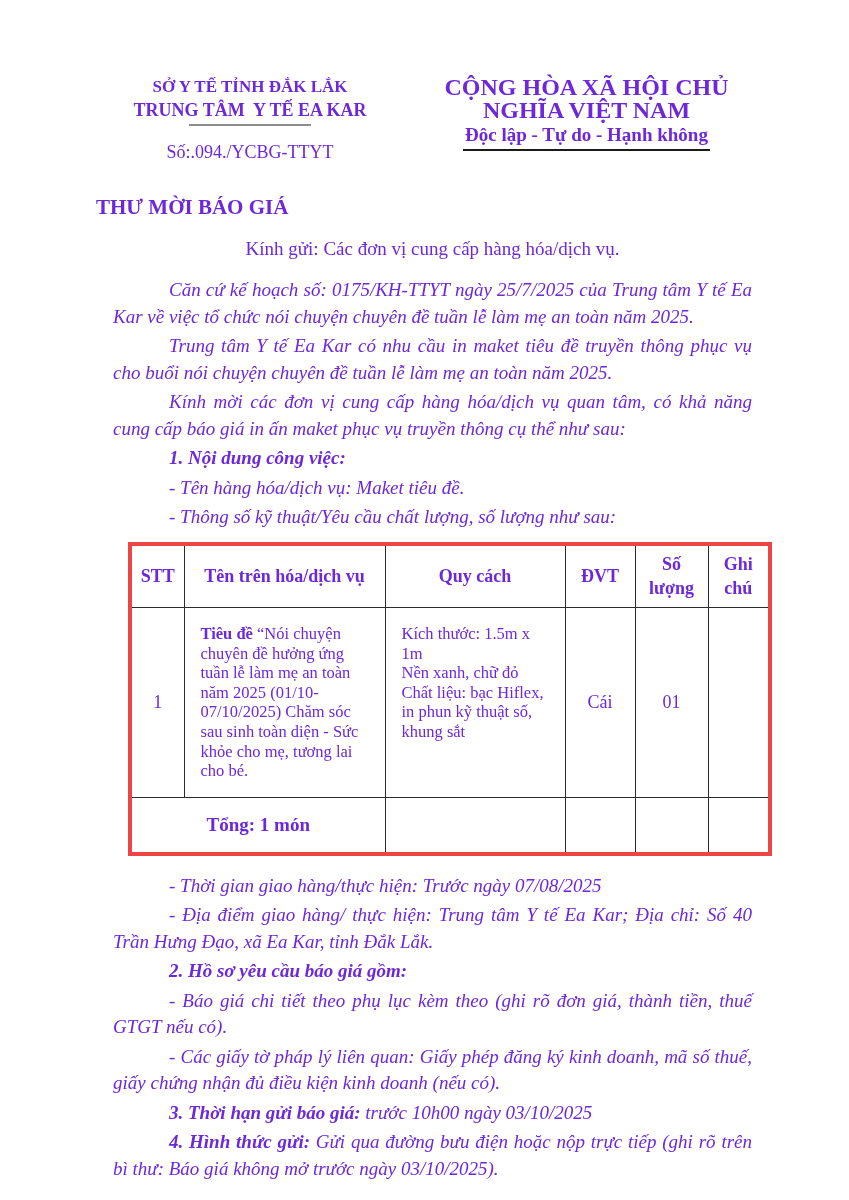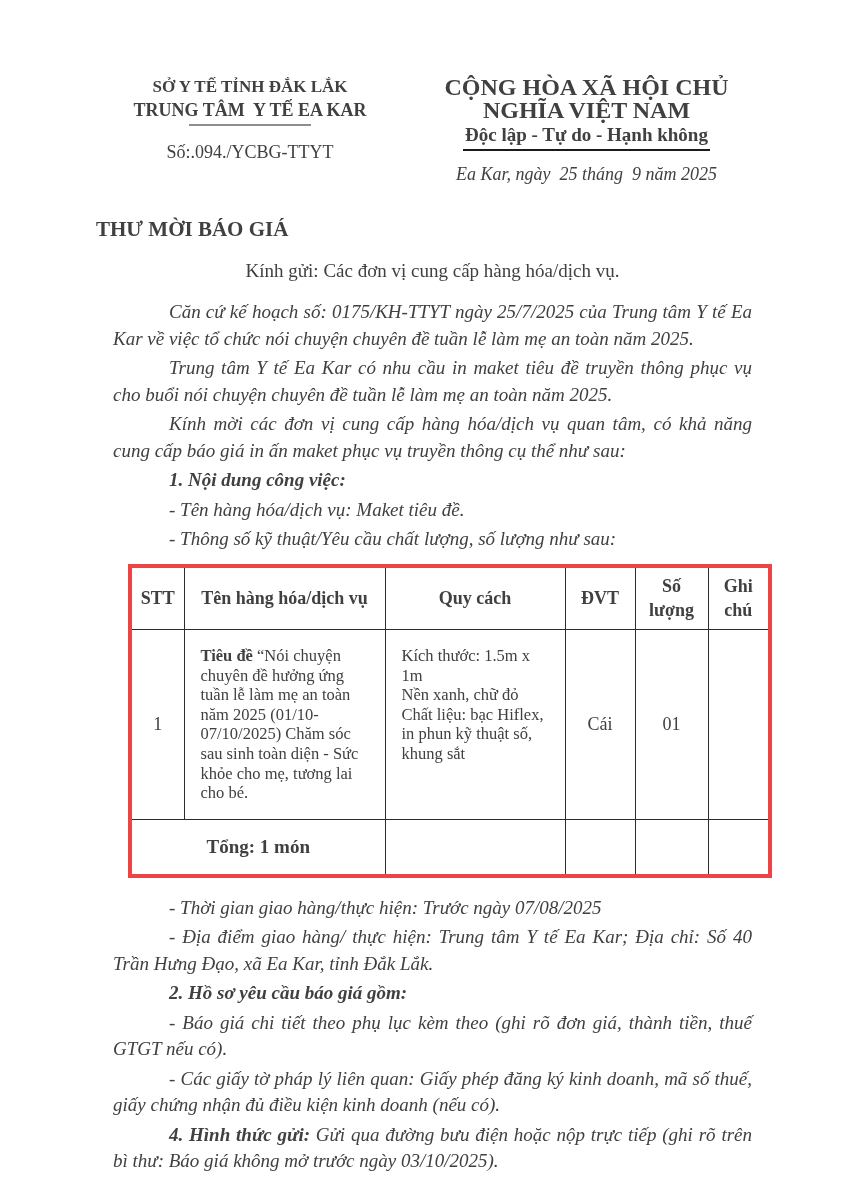--- a/index.html
+++ b/index.html
@@ -1,18 +1,18 @@
 <!DOCTYPE html>
 <html><head>
 <meta charset="utf-8">
 <style>
   * { box-sizing: border-box; }
   html, body { margin: 0; padding: 0; background: #ffffff; }
   .page {
-    width: 849px; height: 1200px; background: #fff; color: #404040;
+    width: 849px; height: 1200px; background: #fff; color: #6d28d9;
     font-family: "Liberation Serif", "DejaVu Serif", serif;
     padding: 76px 80px 40px 96px; overflow: hidden; position: relative;
   }
   .pre { white-space: pre-wrap; }
 
   
   .hdr { display: flex; }
   .hdr-left { width: 308px; text-align: center; }
   .hdr-right { flex: 1; text-align: center; }
   .hdr-dept { font-weight: bold; font-size: 17px; line-height: 22px; }
@@ -66,21 +66,20 @@
       <div class="hdr-dept">SỞ Y TẾ TỈNH ĐẮK LẮK</div>
       <div class="hdr-org pre">TRUNG TÂM  Y TẾ EA KAR</div>
       <div class="hdr-org-line"></div>
       <div class="hdr-num">Số:.094./YCBG-TTYT</div>
     </div>
     <div class="hdr-right">
       <div class="hdr-national">CỘNG HÒA XÃ HỘI CHỦ NGHĨA VIỆT NAM</div>
       <div>
         <span class="hdr-motto">Độc lập - Tự do - Hạnh không</span>
       </div>
-      <div class="hdr-date pre">Ea Kar, ngày  25 tháng  9 năm 2025</div>
     </div>
   </div>
 
   <div class="title">THƯ MỜI BÁO GIÁ</div>
   <div class="greeting">Kính gửi: Các đơn vị cung cấp hàng hóa/dịch vụ.</div>
 
   <p class="para first">Căn cứ kế hoạch số: 0175/KH-TTYT ngày 25/7/2025 của Trung tâm Y tế Ea Kar về việc tổ chức nói chuyện chuyên đề tuần lễ làm mẹ an toàn năm 2025.</p>
   <p class="para">Trung tâm Y tế Ea Kar có nhu cầu in maket tiêu đề truyền thông phục vụ cho buổi nói chuyện chuyên đề tuần lễ làm mẹ an toàn năm 2025.</p>
   <p class="para">Kính mời các đơn vị cung cấp hàng hóa/dịch vụ quan tâm, có khả năng cung cấp báo giá in ấn maket phục vụ truyền thông cụ thể như sau:</p>
 
@@ -93,21 +92,21 @@
       <col style="width:54px">
         <col style="width:201px">
         <col style="width:180px">
       <col style="width:70px">
         <col style="width:73px">
         <col style="width:62px">
     </colgroup>
     <thead>
       <tr>
         <th>STT</th>
-        <th>Tên hàng hóa/dịch vụ</th>
+        <th>Tên trên hóa/dịch vụ</th>
         <th>Quy cách</th>
         <th>ĐVT</th>
         <th>Số lượng</th>
         <th>Ghi chú</th>
       </tr>
     </thead>
     <tbody>
       <tr>
         <td class="c-stt">1</td>
         <td class="c-name"><b>Tiêu đề</b><span> “Nói chuyện chuyên đề hưởng ứng tuần lễ làm mẹ an toàn năm 2025 (01/10-07/10/2025) Chăm sóc sau sinh toàn diện - Sức khỏe cho mẹ, tương lai cho bé.</span></td>
@@ -130,16 +129,17 @@
     </tbody>
   </table>
 
   <p class="para first">- Thời gian giao hàng/thực hiện: Trước ngày 07/08/2025</p>
   <p class="para">- Địa điểm giao hàng/ thực hiện: Trung tâm Y tế Ea Kar; Địa chỉ: Số 40 Trần Hưng Đạo, xã Ea Kar, tỉnh Đắk Lắk.</p>
 
   <p class="para h-bold">2. Hồ sơ yêu cầu báo giá gồm:</p>
   <p class="para">- Báo giá chi tiết theo phụ lục kèm theo (ghi rõ đơn giá, thành tiền, thuế GTGT nếu có).</p>
   <p class="para">- Các giấy tờ pháp lý liên quan: Giấy phép đăng ký kinh doanh, mã số thuế, giấy chứng nhận đủ điều kiện kinh doanh (nếu có).</p>
 
+  <p class="para"><b>3. Thời hạn gửi báo giá:</b><span> trước 10h00 ngày 03/10/2025</span></p>
 
   <p class="para"><b>4. Hình thức gửi:</b><span> Gửi qua đường bưu điện hoặc nộp trực tiếp (ghi rõ trên bì thư: Báo giá không mở trước ngày 03/10/2025).</span></p>
 
 </div>
 
 </body></html>

